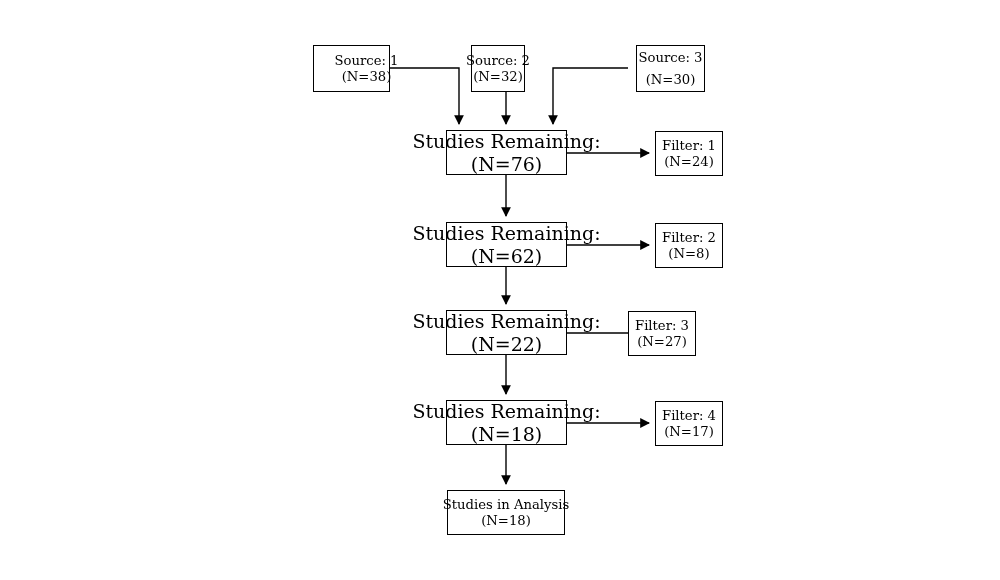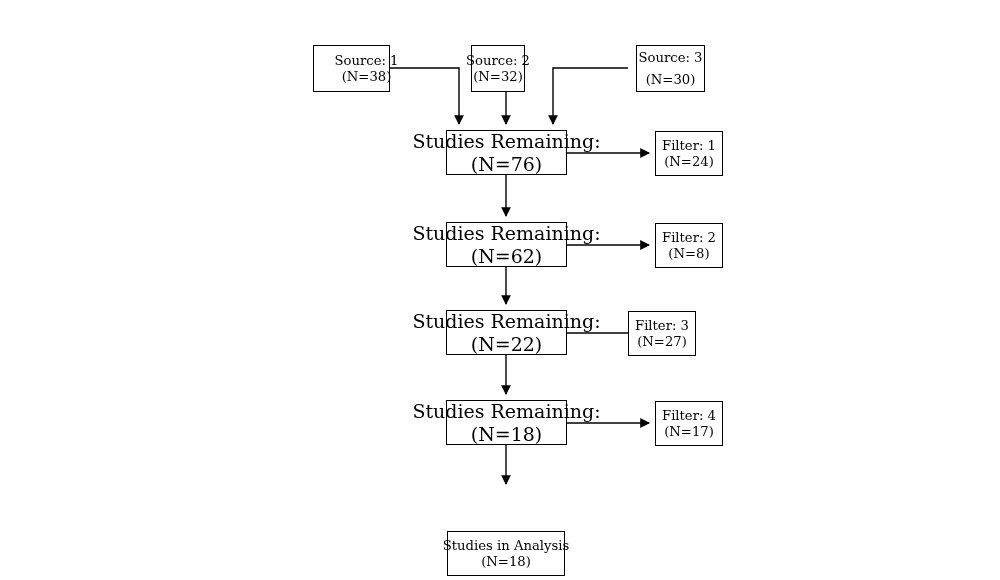--- a/index.html
+++ b/index.html
@@ -164,18 +164,18 @@
   <div class="node node-filter" style="left:628px; top:311px; width:68px; height:45px;">
     <span class="line1">Filter: 3</span>
     <span class="line2">(N=27)</span>
   </div>
 
   <div class="node node-filter" style="left:655px; top:401px; width:68px; height:45px;">
     <span class="line1">Filter: 4</span>
     <span class="line2">(N=17)</span>
   </div>
 
-  <div class="node node-final" style="left:447px; top:490px; width:118px; height:45px;margin-top:41px;">
+  <div class="node node-final" style="left:447px; top:490px; width:118px; height:45px;">
     <span class="line1">Studies in Analysis</span>
     <span class="line2">(N=18)</span>
   </div>
 
 </div>
 
 </body></html>

